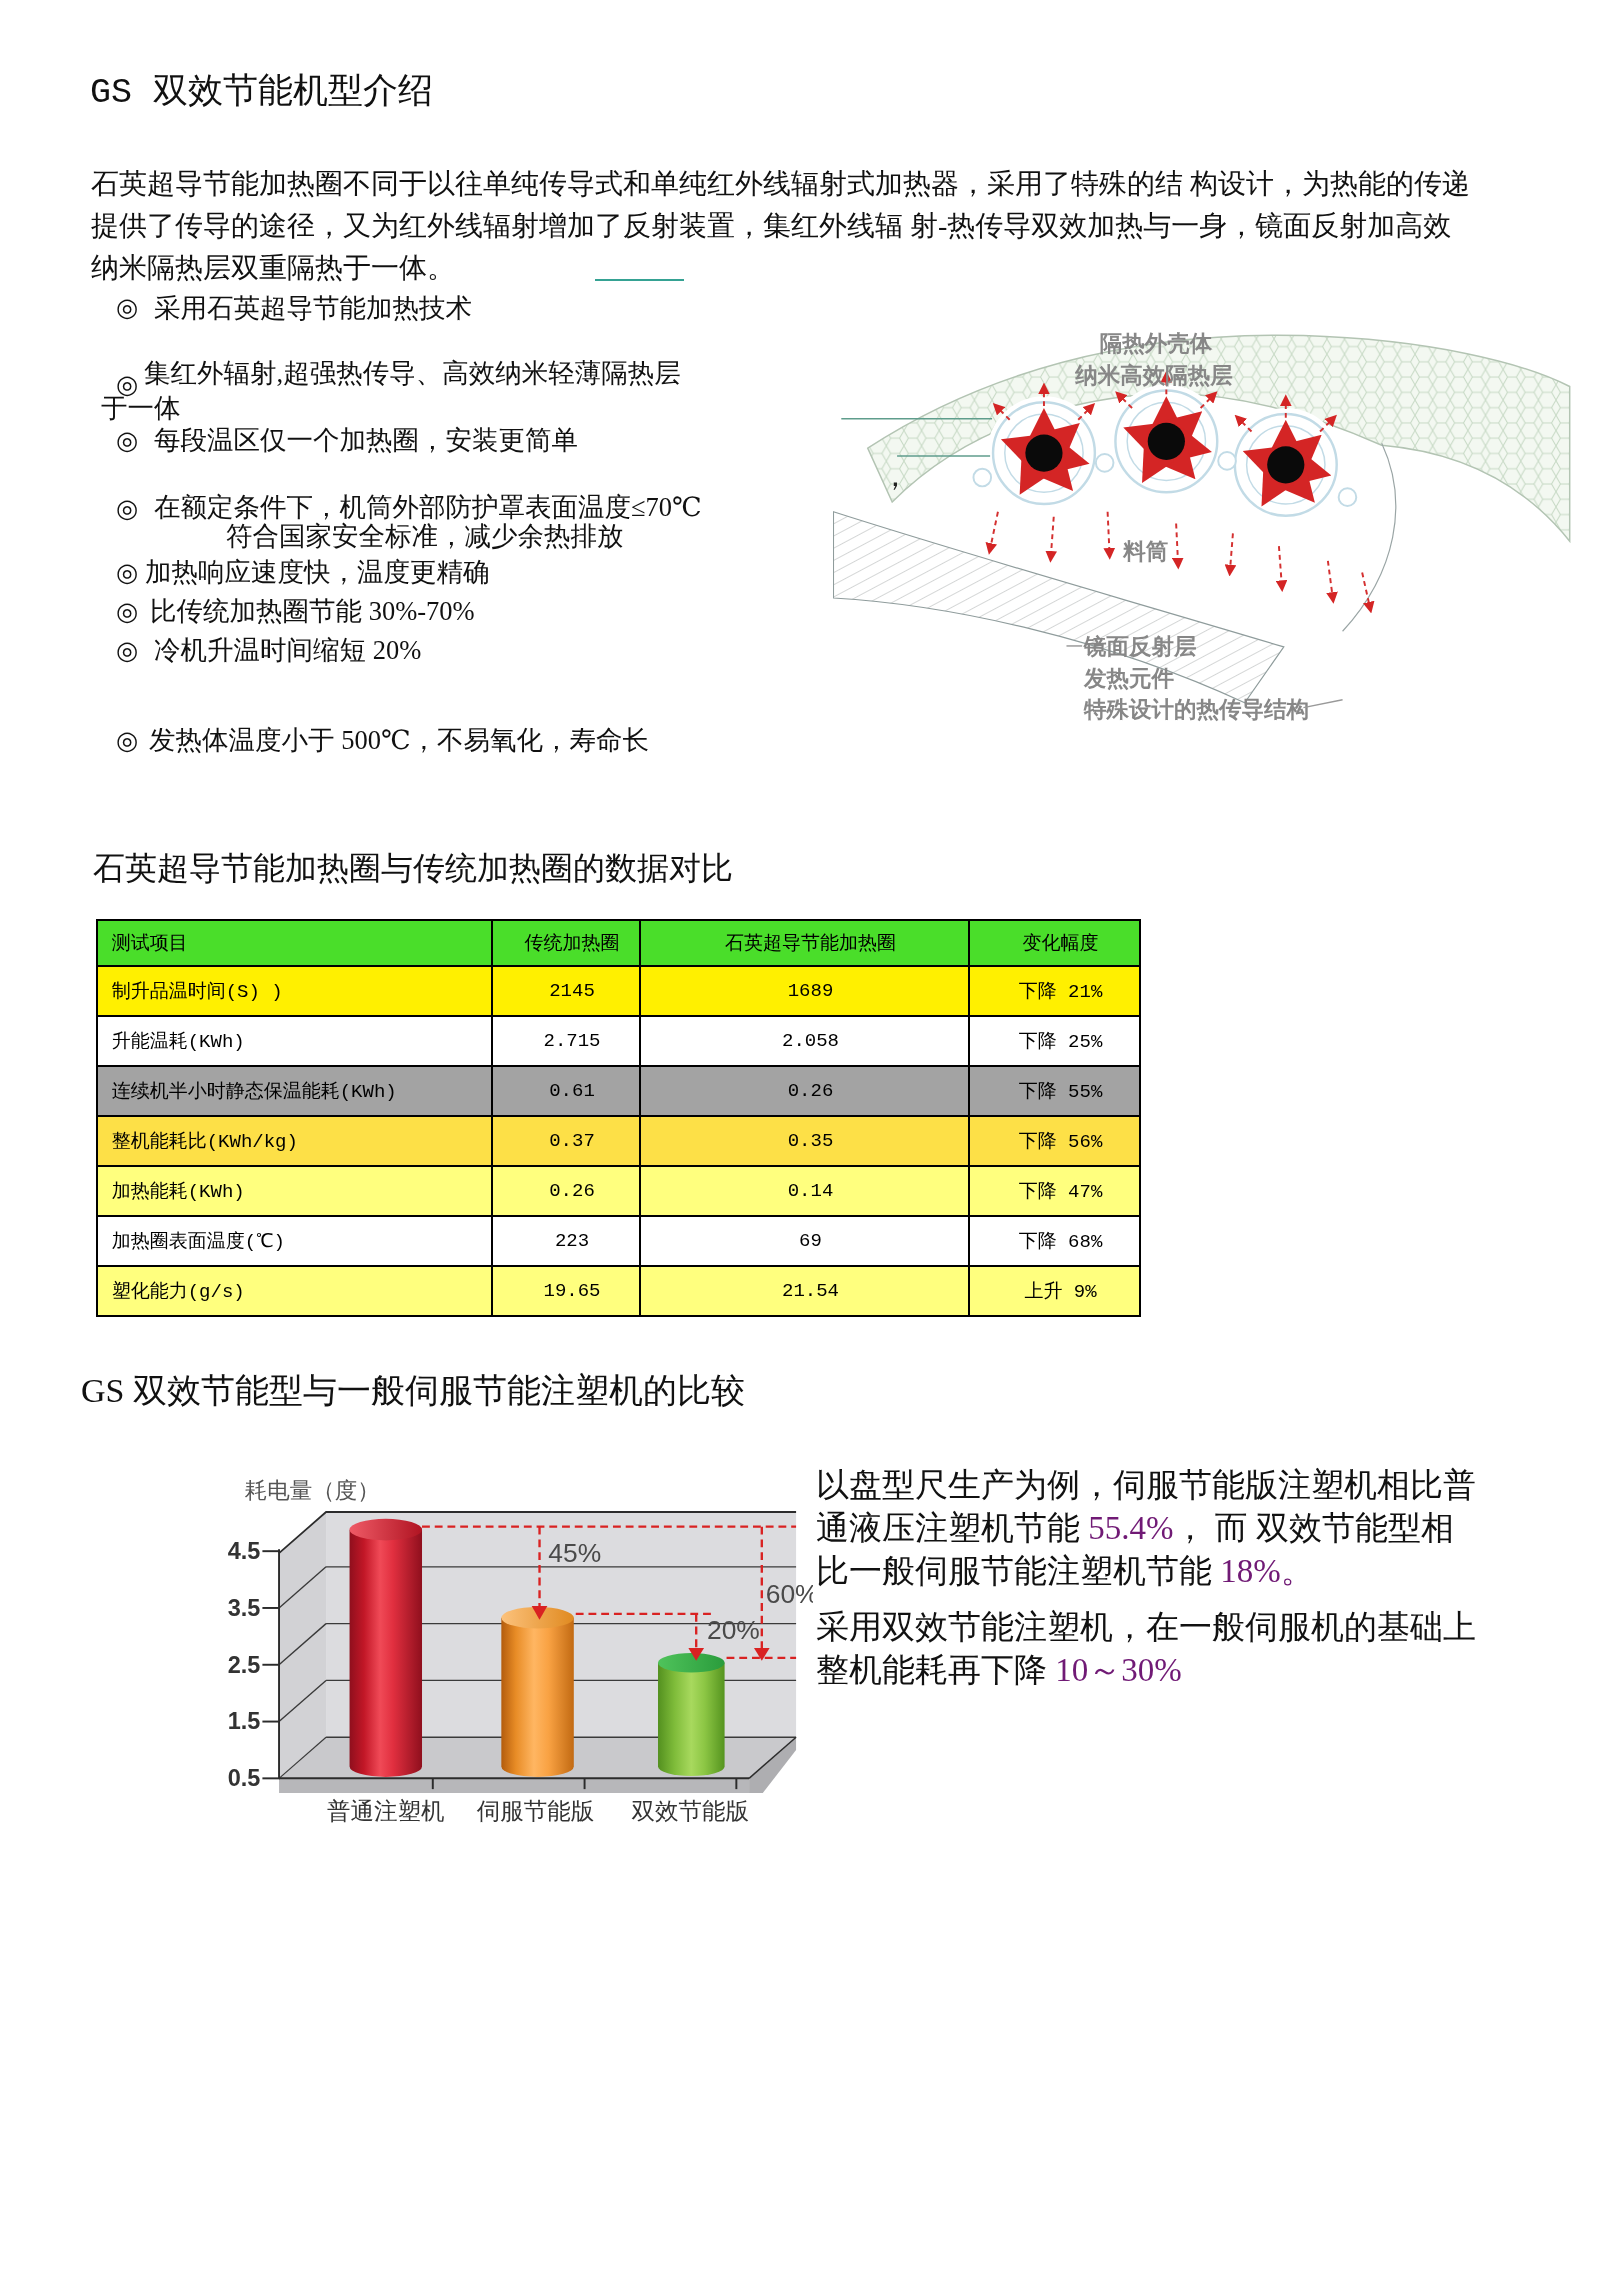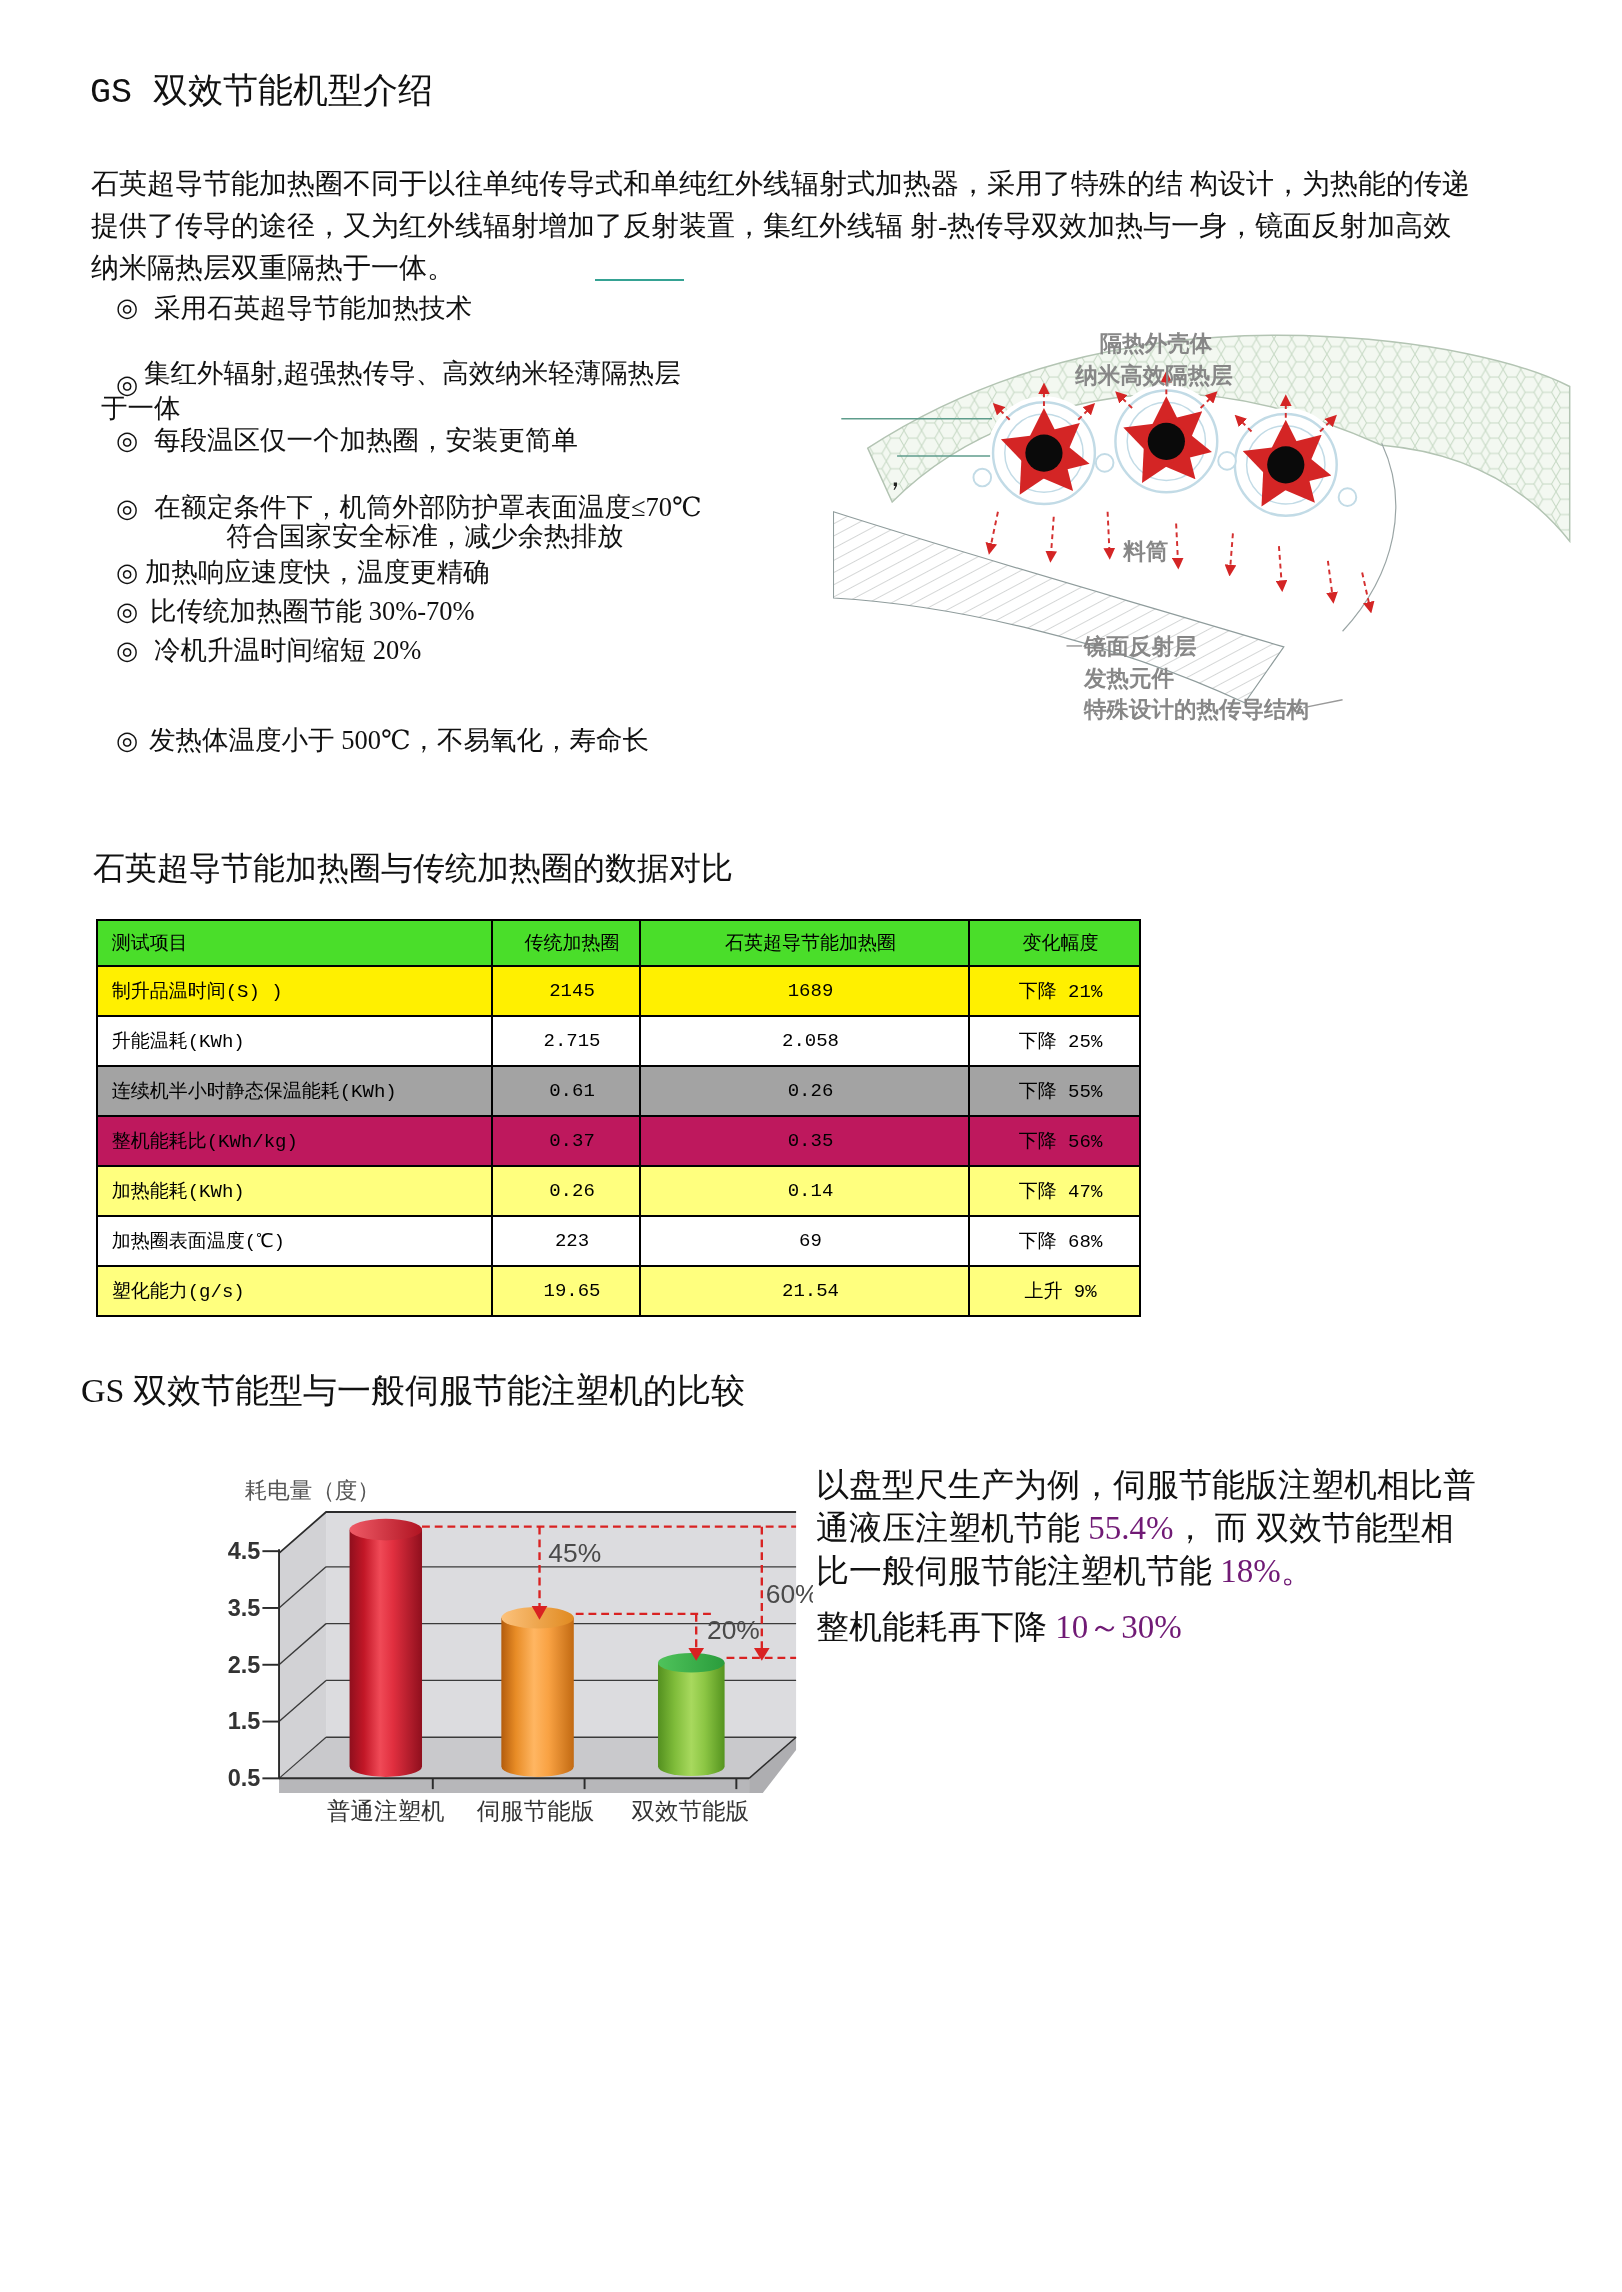--- a/index.html
+++ b/index.html
@@ -205,21 +205,21 @@
     <td class="cc">2.715</td>
     <td class="cc">2.058</td>
     <td class="cc">下降 25%</td>
   </tr>
   <tr style="background:#a3a3a3">
     <td class="c1">连续机半小时静态保温能耗(KWh)</td>
     <td class="cc">0.61</td>
     <td class="cc">0.26</td>
     <td class="cc">下降 55%</td>
   </tr>
-  <tr style="background:#be185d">
+  <tr style="background:#fde047">
     <td class="c1">整机能耗比(KWh/kg)</td>
     <td class="cc">0.37</td>
     <td class="cc">0.35</td>
     <td class="cc">下降 56%</td>
   </tr>
   <tr style="background:#ffff7e">
     <td class="c1">加热能耗(KWh)</td>
     <td class="cc">0.26</td>
     <td class="cc">0.14</td>
     <td class="cc">下降 47%</td>
@@ -355,16 +355,19 @@
     <span>以盘型尺生产为例，伺服节能版注塑机相比普</span>
   </div>
   <div class="nline">
     <span>通液压注塑机节能 </span><span class="red">55.4%</span><span>， 而 双效节能型相</span>
   </div>
   <div class="nline">
     <span>比一般伺服节能注塑机节能 </span><span class="red">18%。</span>
   </div>
   <div class="gap"></div>
   <div class="nline">
+    <span>采用双效节能注塑机，在一般伺服机的基础上</span>
+  </div>
+  <div class="nline">
     <span>整机能耗再下降 </span><span class="red">10～30%</span>
   </div>
 </div>
 
 
 </body></html>

